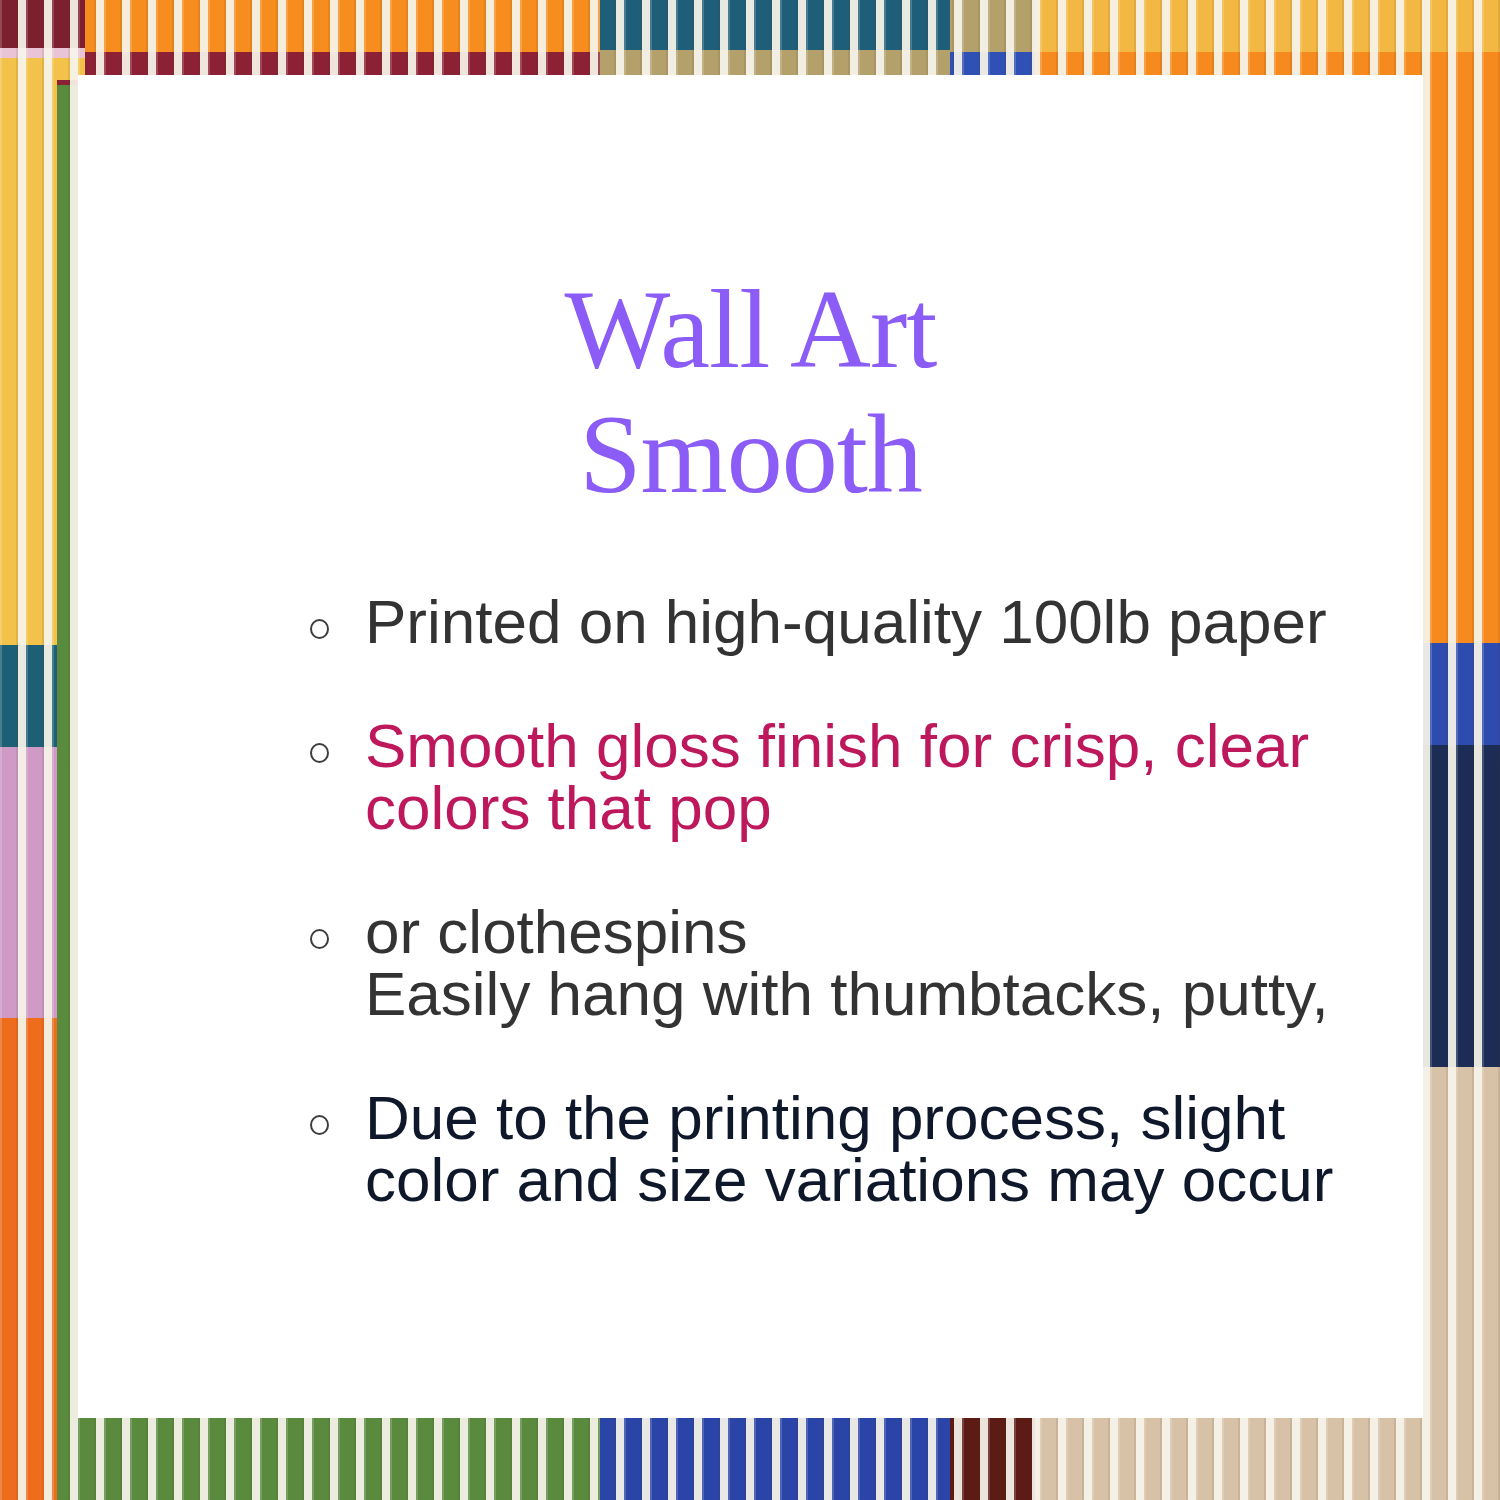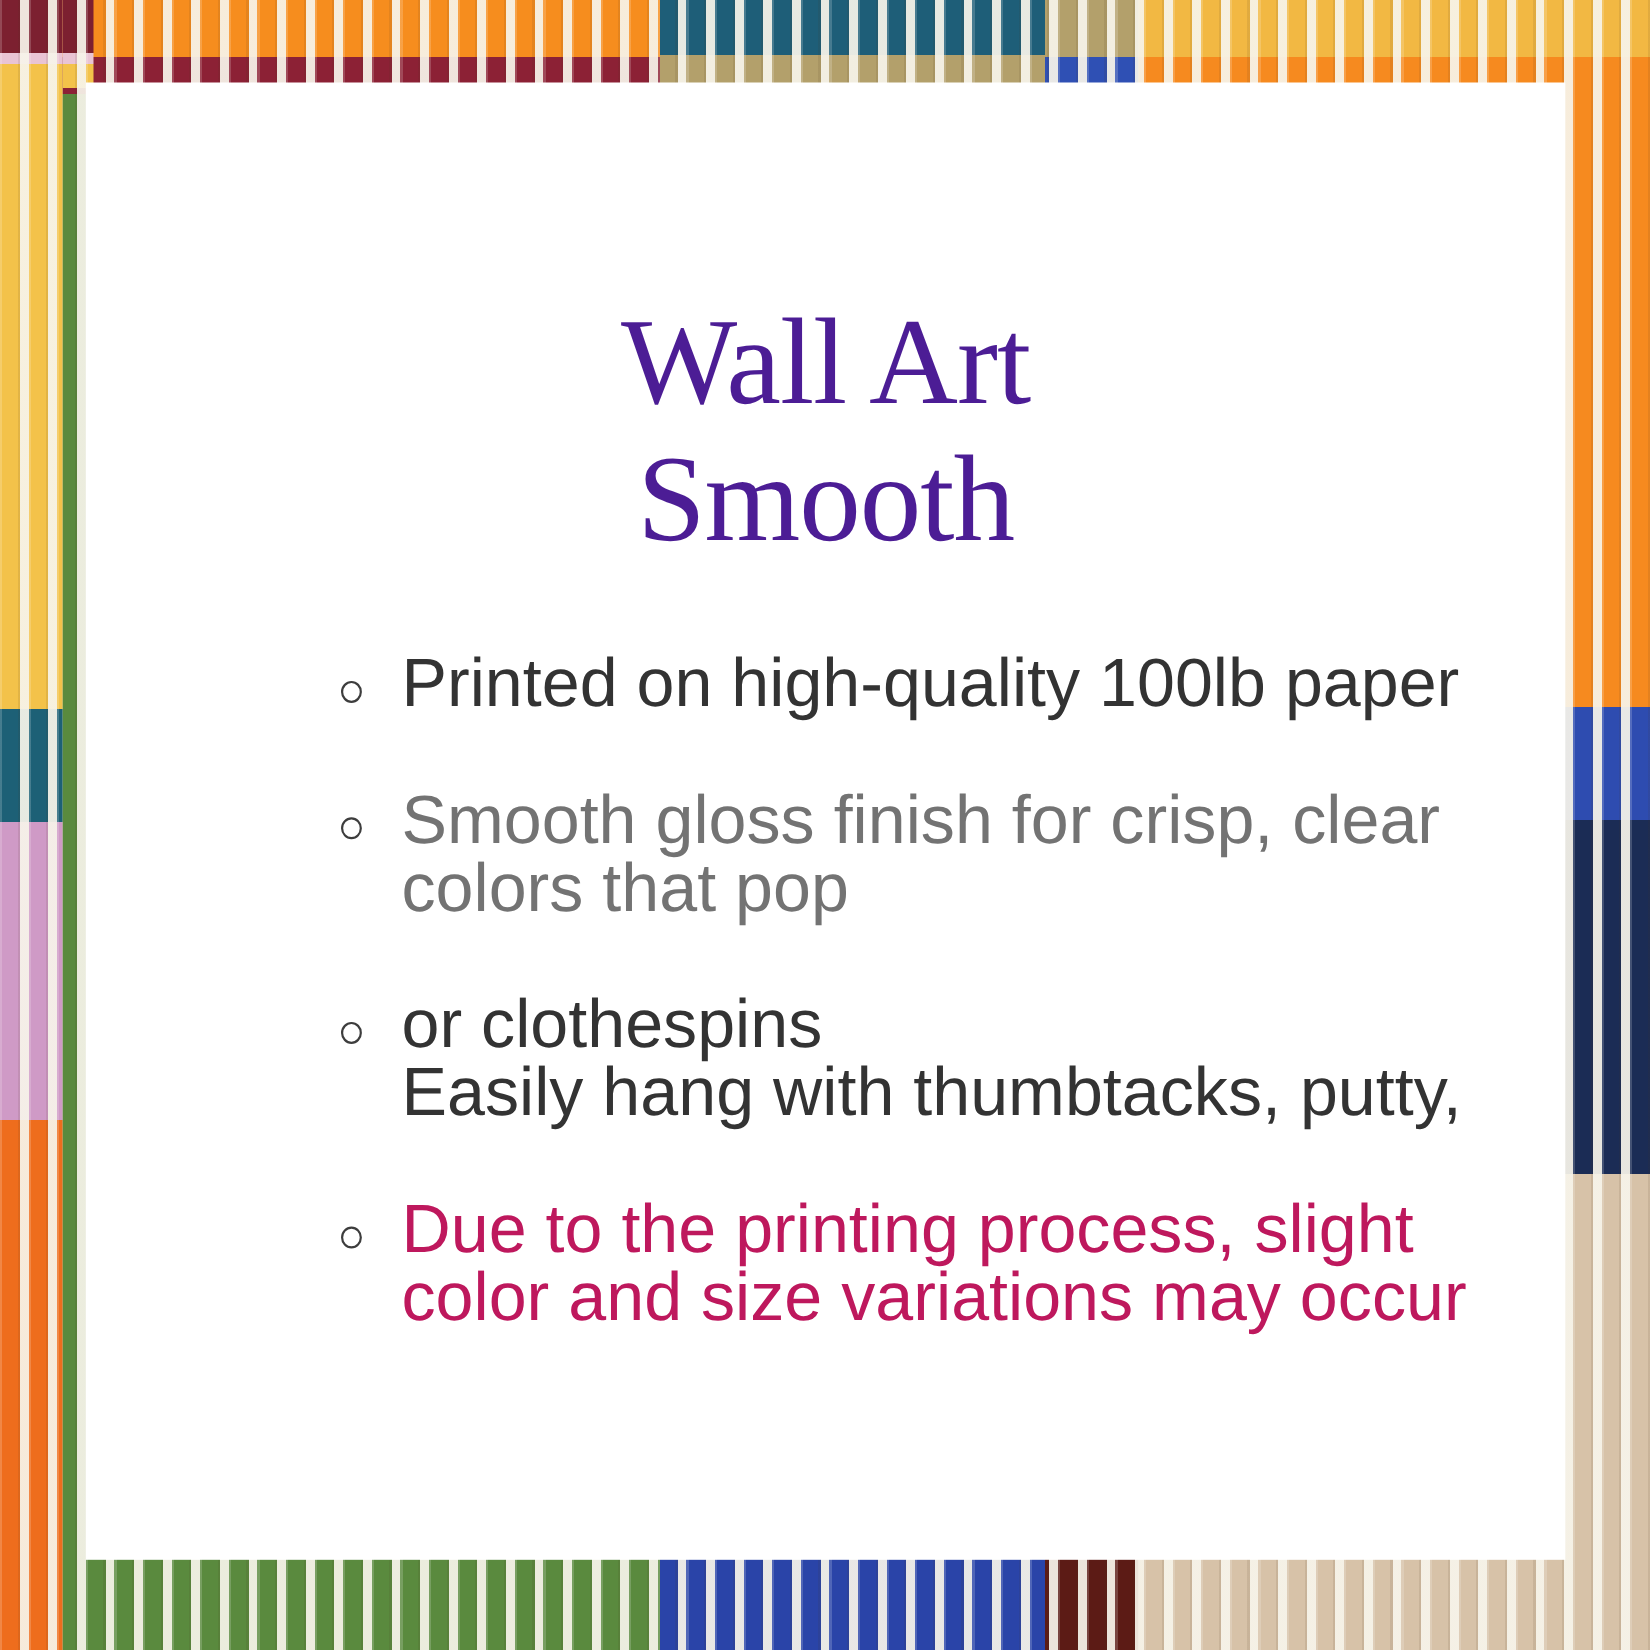--- a/index.html
+++ b/index.html
@@ -64,49 +64,49 @@
       <div class="bg-col" style="left: 0px; width: 57px; height: 1500px; background: linear-gradient(rgb(124, 32, 48) 0px, rgb(124, 32, 48) 48px, rgb(233, 196, 212) 48px, rgb(233, 196, 212) 58px, rgb(243, 194, 74) 58px, rgb(243, 194, 74) 645px, rgb(29, 96, 118) 645px, rgb(29, 96, 118) 747px, rgb(207, 154, 198) 747px, rgb(207, 154, 198) 1018px, rgb(238, 109, 29) 1018px, rgb(238, 109, 29) 1500px);"></div>
       <div class="bg-col" style="left: 57px; width: 543px; height: 1500px; background: linear-gradient(rgb(246, 141, 30) 0px, rgb(246, 141, 30) 52px, rgb(140, 33, 53) 52px, rgb(140, 33, 53) 85px, rgb(90, 138, 62) 85px, rgb(90, 138, 62) 1500px);"></div>
       <div class="bg-col" style="left: 600px; width: 350px; height: 1500px; background: linear-gradient(rgb(30, 94, 120) 0px, rgb(30, 94, 120) 50px, rgb(179, 160, 107) 50px, rgb(179, 160, 107) 85px, rgb(42, 68, 168) 85px, rgb(42, 68, 168) 1500px);"></div>
       <div class="bg-col" style="left: 950px; width: 85px; height: 1500px; background: linear-gradient(rgb(179, 160, 107) 0px, rgb(179, 160, 107) 52px, rgb(47, 80, 180) 52px, rgb(47, 80, 180) 85px, rgb(92, 27, 21) 85px, rgb(92, 27, 21) 1500px);"></div>
       <div class="bg-col" style="left: 1035px; width: 465px; height: 1500px; background: linear-gradient(rgb(242, 184, 67) 0px, rgb(242, 184, 67) 52px, rgb(246, 138, 31) 52px, rgb(246, 138, 31) 643px, rgb(46, 76, 176) 643px, rgb(46, 76, 176) 745px, rgb(27, 44, 85) 745px, rgb(27, 44, 85) 1067px, rgb(215, 194, 168) 1067px, rgb(215, 194, 168) 1500px);"></div>
       <div class="bg-col" style="left: 57px; width: 28px; height: 80px; background: linear-gradient(rgb(124, 32, 48) 0px, rgb(124, 32, 48) 48px, rgb(233, 196, 212) 48px, rgb(233, 196, 212) 58px, rgb(243, 194, 74) 58px, rgb(243, 194, 74) 80px);"></div>
     </div>
   <div class="stripe-overlay" style="background: repeating-linear-gradient(90deg, rgba(255, 255, 255, 0.18) 0px, rgba(255, 255, 255, 0.18) 2px, transparent 2px, transparent 16px, rgba(70, 50, 25, 0.1) 16px, rgba(70, 50, 25, 0.1) 18px, rgba(247, 244, 234, 0.93) 18px, rgba(247, 244, 234, 0.93) 26px);"></div>
 
   <div class="card" style="background: rgb(255, 255, 255);">
-    <div class="title" style="color: #4c1d95;">
+    <div class="title" style="color: #8b5cf6;">
       <div>Wall Art</div>
       <div>Smooth</div>
     </div>
 
     <ul class="bullets">
       <li class="bullet-item">
         <span class="ring"></span>
         <div class="bullet-lines" style="color: rgb(51, 51, 51);">
           <div class="bullet-line">Printed on high-quality 100lb paper</div>
 
         </div>
       </li>
       <li class="bullet-item">
         <span class="ring"></span>
-        <div class="bullet-lines" style="color: #737373;">
+        <div class="bullet-lines" style="color: #be185d;">
           <div class="bullet-line">Smooth gloss finish for crisp, clear</div>
           <div class="bullet-line">colors that pop</div>
         </div>
       </li>
       <li class="bullet-item">
         <span class="ring"></span>
         <div class="bullet-lines" style="color: rgb(51, 51, 51);">
           <div class="bullet-line">or clothespins</div>
           <div class="bullet-line">Easily hang with thumbtacks, putty,</div>
         </div>
       </li>
       <li class="bullet-item">
         <span class="ring"></span>
-        <div class="bullet-lines" style="color: #be185d;">
+        <div class="bullet-lines" style="color: #0f172a;">
           <div class="bullet-line">Due to the printing process, slight</div>
           <div class="bullet-line">color and size variations may occur</div>
         </div>
       </li>
     </ul>
   </div>
 </div>
 
 </body></html>

